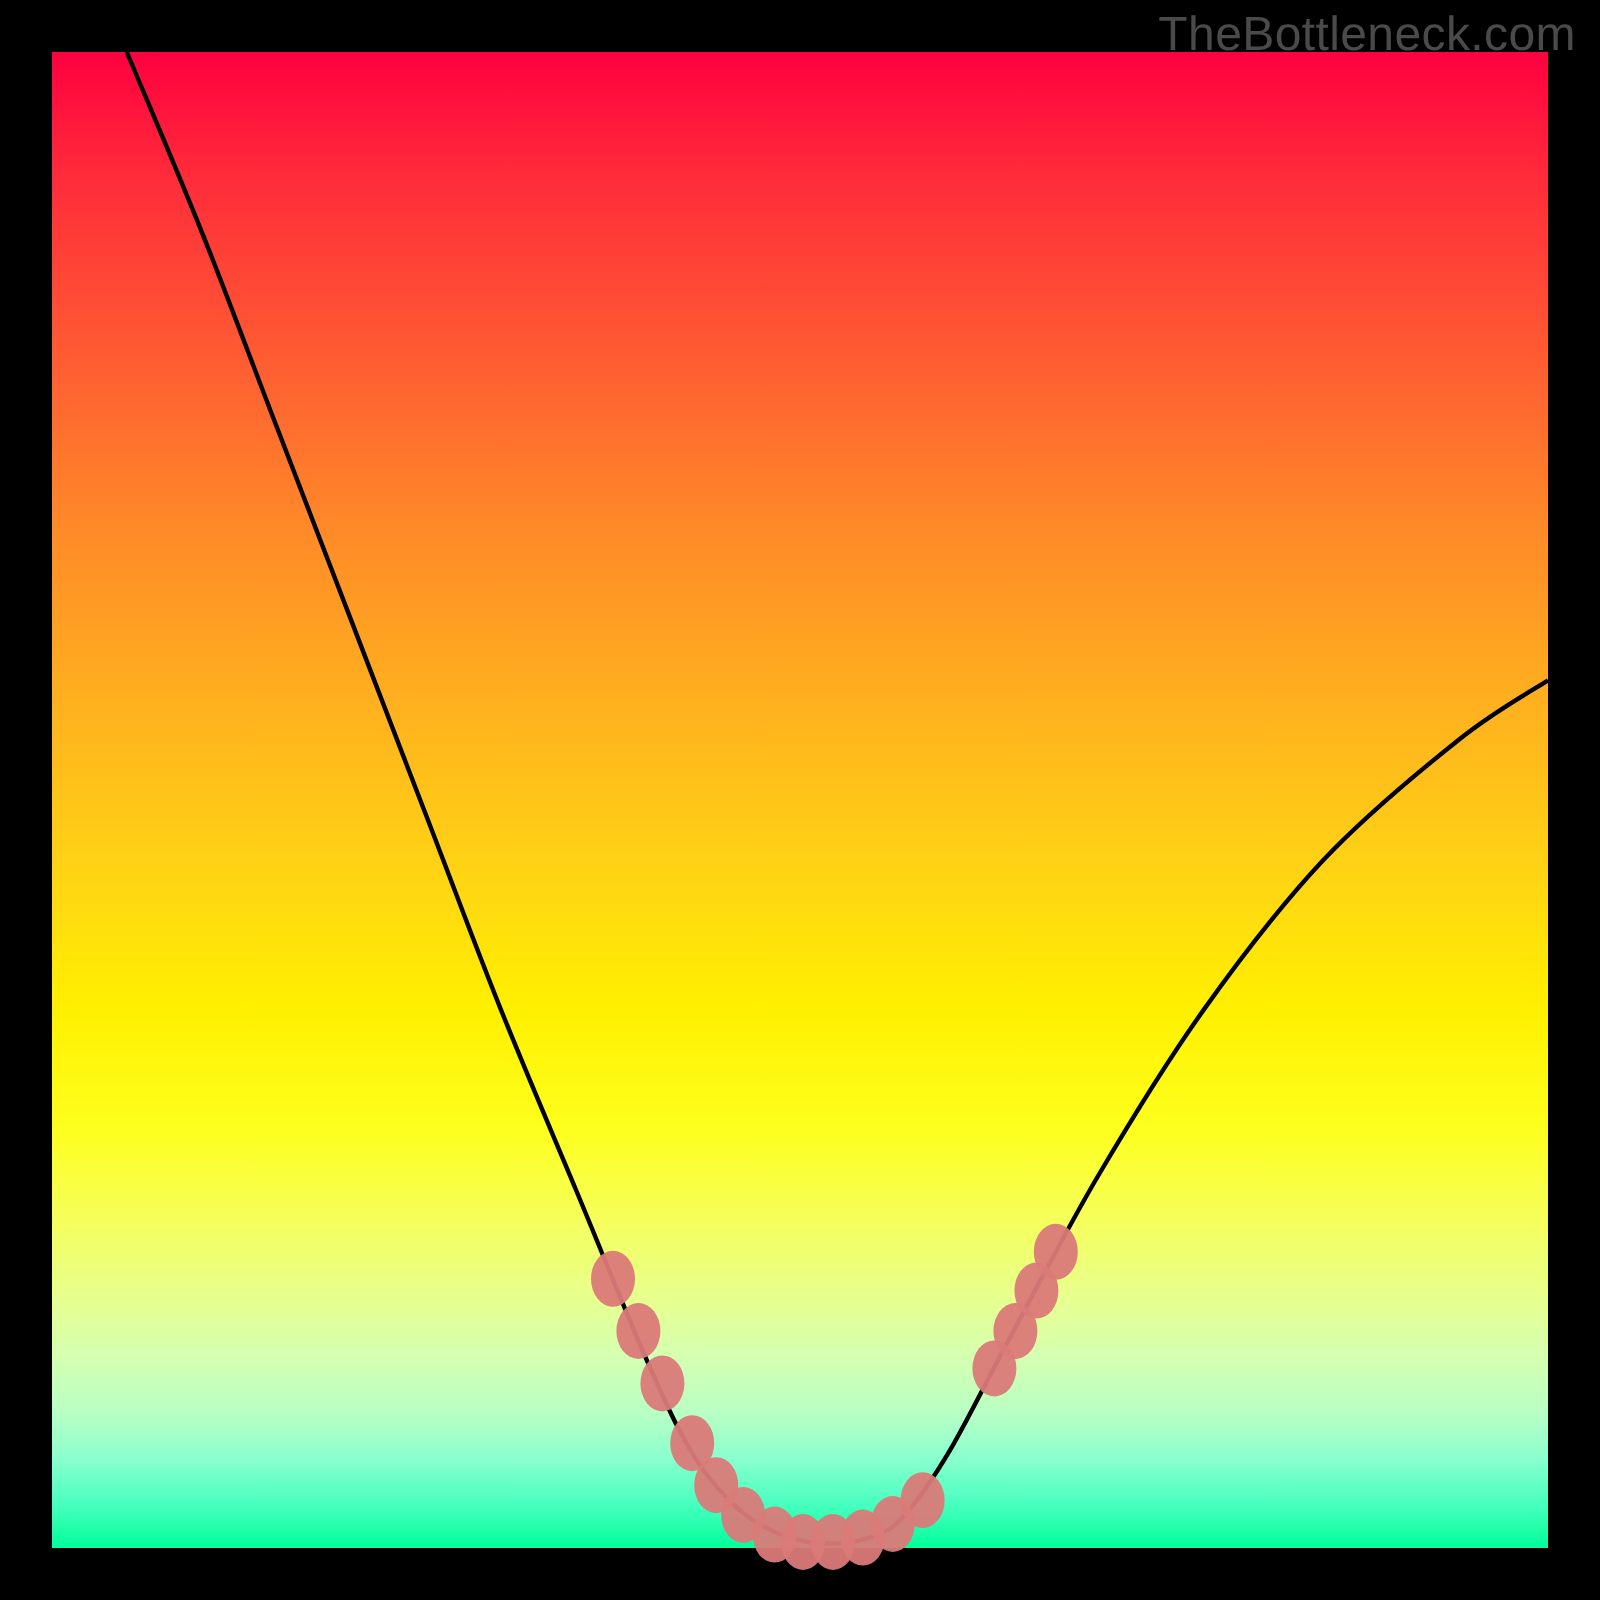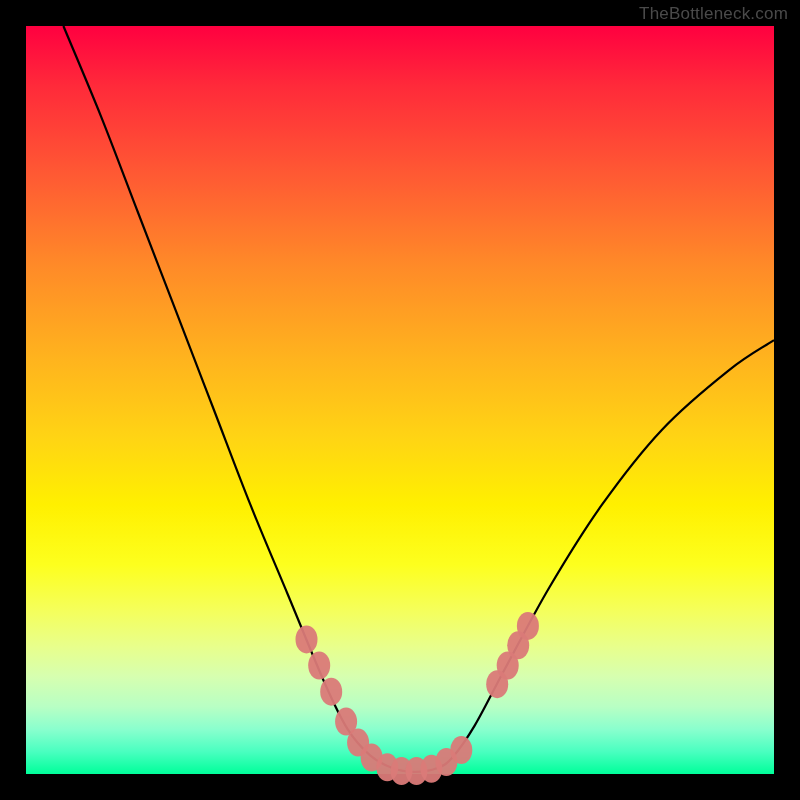--- a/index.html
+++ b/index.html
@@ -33,21 +33,21 @@
       #8affce 94%,
       #4affc0 97%,
       #00ff9a 100%
     );
   }
   .watermark {
     position: absolute;
     top: 4px;
     right: 12px;
     color: #4a4a4a;
-    font-size: 17px;
+    font-size: 24px;
     font-weight: 500;
     letter-spacing: 0.2px;
     z-index: 10;
   }
   svg.curve {
     position: absolute;
     left: 0;
     top: 0;
     width: 748px;
     height: 748px;

